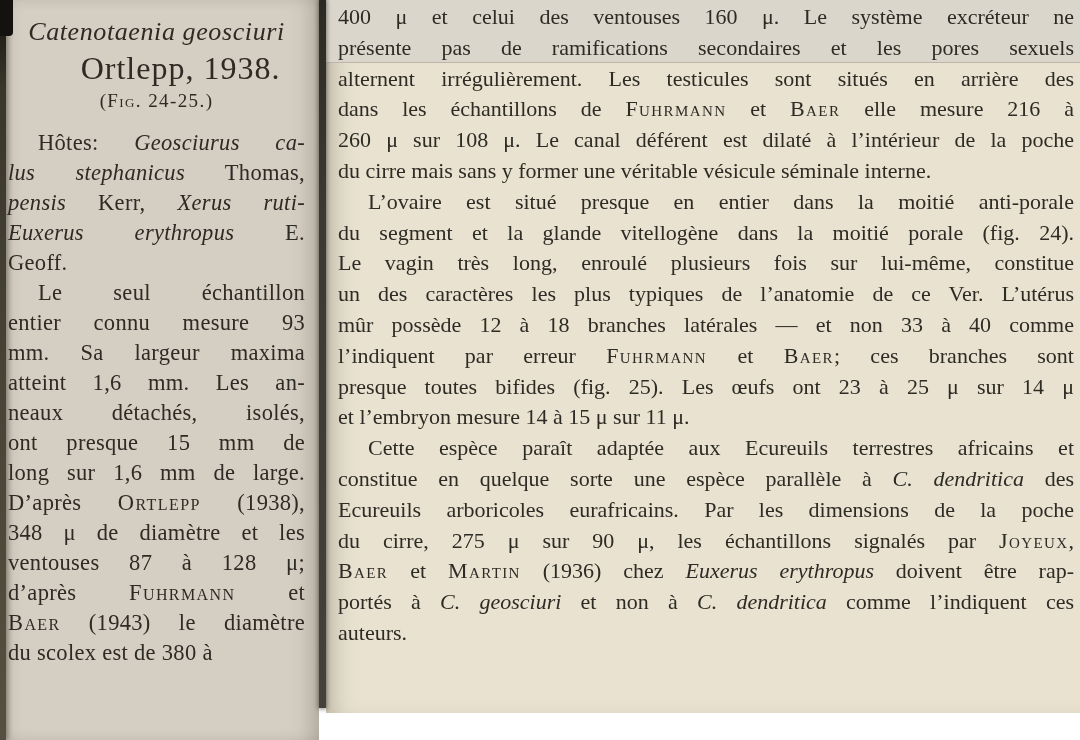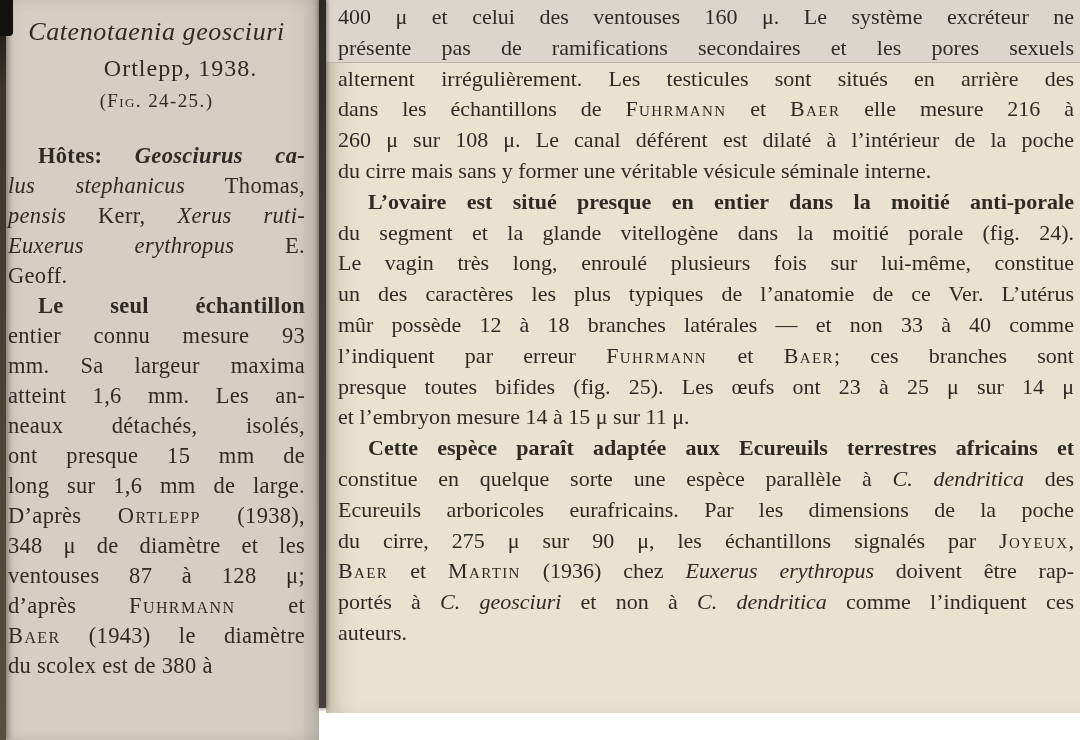--- a/index.html
+++ b/index.html
@@ -52,25 +52,25 @@
     font-size:22.5px;line-height:30px;letter-spacing:0.3px;
     color:var(--ink,#2e2b25);
   }
   #right-text{
     position:absolute;left:338px;top:2px;width:736px;
     font-size:22px;line-height:30.8px;
     color:var(--ink,#2e2b25);
   }
   .line{text-align:justify;text-align-last:justify;white-space:nowrap_off;}
   .line.end{text-align-last:left;}
-  .line.in{text-indent:30px;font-weight:bold;}
+  .line.in{text-indent:30px;}
   .line.h1,.line.h2,.line.h3{text-align:center;text-align-last:center;}
   .line.h1{font-size:26px;line-height:36px;letter-spacing:0.6px;}
-  .line.h2{font-size:24px;line-height:36px;letter-spacing:1px;margin-left:48px;}
-  .line.h3{font-size:19px;line-height:30px;margin-bottom:25px;letter-spacing:0.5px;}
+  .line.h2{font-size:32px;line-height:36px;letter-spacing:1px;margin-left:48px;}
+  .line.h3{font-size:19px;line-height:30px;margin-bottom:12px;letter-spacing:0.5px;}
   .i{font-style:italic;}
   .sc{font-variant:small-caps;letter-spacing:1.4px;}
 </style>
 </head>
 <body style="--paper-white: #ffffff; --page-left: #d5cec2; --page-right: #e9e2d1; --strip: #dad6cc; --ink: #2e2b25;">
 
 <div id="page">
   <div id="left-region"></div>
   <div id="right-region">
     <div id="right-top-strip"></div>

